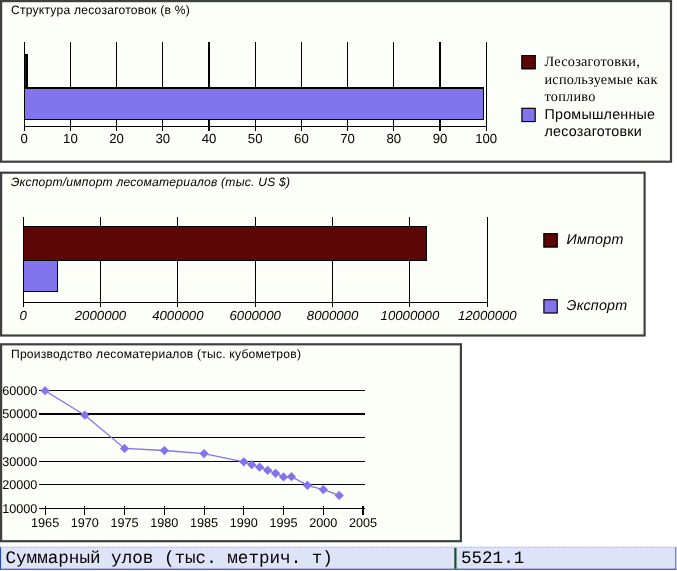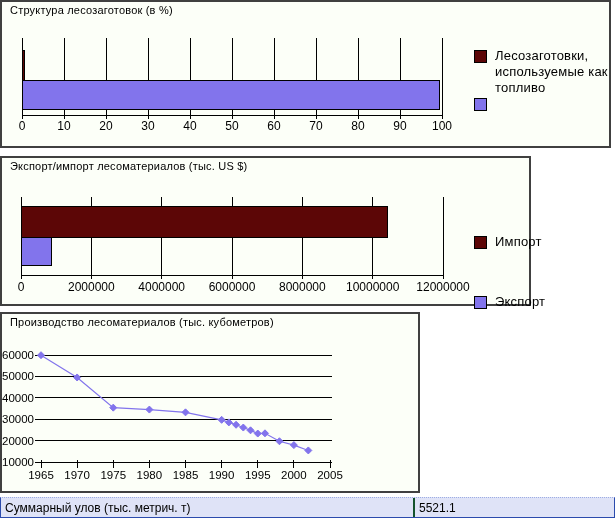--- a/index.html
+++ b/index.html
@@ -9,21 +9,21 @@
     font-family:"Liberation Sans", sans-serif;
     color:#000;
   }
   .panel{
     position:absolute;
     background:#fcfff8;
     border:2px solid #404040;
     box-sizing:border-box;
   }
   #panel1{left:0;top:0;width:611px;height:148px;}
-  #panel2{left:0;top:156px;width:531px;height:150px;}
+  #panel2{left:0;top:156px;width:587px;height:150px;font-style:italic;}
   #panel3{left:0;top:312px;width:420px;height:181px;}
   .panel-title{
     position:absolute;left:8px;top:2px;
     font-size:11px;letter-spacing:0.2px;white-space:nowrap;
   }
   .chart-svg{position:absolute;left:0;top:0;}
   svg text{
     font-family:"Liberation Sans", sans-serif;
     font-size:12px;fill:#000;
   }
@@ -38,23 +38,23 @@
   #status-bar{
     position:absolute;left:0;top:497px;width:615px;height:21px;
     box-sizing:border-box;
     background:#dfe3f7;
     border:1px solid #2b4bad;
     border-top:1px dotted #9dade4;
     display:flex;
   }
   .status-cell{
     box-sizing:border-box;
-    font-size:12px;line-height:18px;
+    font-size:16px;line-height:18px;
     padding:1px 0 0 4px;
-    overflow:hidden;white-space:nowrap;
+    overflow:hidden;white-space:nowrap;font-family:Liberation Mono, monospace;
   }
   #status-label{width:412px;}
   #status-value{width:125px;border-left:2px solid #14532d;}
   #status-year{flex:1;border-left:1px solid #2b4bad;margin-top:40px;}
 </style>
 </head>
 <body>
 
 <div class="panel" id="panel1">
   <div class="panel-title">Структура лесозаготовок (в %)</div>
@@ -90,26 +90,27 @@
       <line x1="398" y1="113" x2="398" y2="117" stroke="#000" stroke-width="1" shape-rendering="crispEdges"></line>
       <text x="398" y="128" text-anchor="middle">90</text>
       <line x1="440" y1="36" x2="440" y2="113" stroke="#000" stroke-width="1" shape-rendering="crispEdges"></line>
       <line x1="440" y1="113" x2="440" y2="117" stroke="#000" stroke-width="1" shape-rendering="crispEdges"></line>
       <text x="440" y="128" text-anchor="middle">100</text>
       <line x1="20" y1="113" x2="440" y2="113" stroke="#000" stroke-width="1" shape-rendering="crispEdges"></line>
       <rect x="20" y="48" width="2.5199999999999996" height="30" fill="#5c0606" stroke="#000" stroke-width="1" shape-rendering="crispEdges"></rect>
       <rect x="20" y="78" width="417.48" height="29" fill="#8274ec" stroke="#000" stroke-width="1" shape-rendering="crispEdges"></rect>
     </svg>
   <div id="legend1" class="legend" style="left: 472px; top: 46px;">
-      <div class="legend-item" style="">
+      <div class="legend-item" style=" font-family: Liberation Serif, serif;">
         <span class="swatch" style="background: rgb(92, 6, 6);"></span>
         <span class="legend-label">Лесозаготовки,<br>используемые как<br>топливо</span>
       </div>
       <div class="legend-item">
         <span class="swatch" style="background: rgb(130, 116, 236);"></span>
+        <span class="legend-label">Промышленные<br>лесозаготовки</span>
       </div>
     </div>
 </div>
 
 <div class="panel" id="panel2">
   <div class="panel-title">Экспорт/импорт лесоматериалов (тыс. US $)</div>
   <svg id="svg2" class="chart-svg" width="607" height="146">
       <line x1="19" y1="39" x2="19" y2="117" stroke="#000" stroke-width="1" shape-rendering="crispEdges"></line>
       <line x1="19" y1="117" x2="19" y2="121" stroke="#000" stroke-width="1" shape-rendering="crispEdges"></line>
       <text x="19" y="133" text-anchor="middle">0</text>
@@ -128,21 +129,21 @@
       <line x1="370.6666666666667" y1="39" x2="370.6666666666667" y2="117" stroke="#000" stroke-width="1" shape-rendering="crispEdges"></line>
       <line x1="370.6666666666667" y1="117" x2="370.6666666666667" y2="121" stroke="#000" stroke-width="1" shape-rendering="crispEdges"></line>
       <text x="370.6666666666667" y="133" text-anchor="middle">10000000</text>
       <line x1="441" y1="39" x2="441" y2="117" stroke="#000" stroke-width="1" shape-rendering="crispEdges"></line>
       <line x1="441" y1="117" x2="441" y2="121" stroke="#000" stroke-width="1" shape-rendering="crispEdges"></line>
       <text x="441" y="133" text-anchor="middle">12000000</text>
       <line x1="19" y1="117" x2="441" y2="117" stroke="#000" stroke-width="1" shape-rendering="crispEdges"></line>
       <rect x="19" y="48" width="366.7883333333333" height="31" fill="#5c0606" stroke="#000" stroke-width="1" shape-rendering="crispEdges"></rect>
       <rect x="19" y="79" width="30.946666666666665" height="28" fill="#8274ec" stroke="#000" stroke-width="1" shape-rendering="crispEdges"></rect>
     </svg>
-  <div id="legend2" class="legend" style="left: 472px; top: 52px; margin-top: 24px;">
+  <div id="legend2" class="legend" style="left: 492px; top: 52px;">
       <div class="legend-item" style="margin-bottom: 44px;">
         <span class="swatch" style="background: rgb(92, 6, 6);"></span>
         <span class="legend-label">Импорт</span>
       </div>
       <div class="legend-item">
         <span class="swatch" style="background: rgb(130, 116, 236);"></span>
         <span class="legend-label">Экспорт</span>
       </div>
     </div>
 </div>

